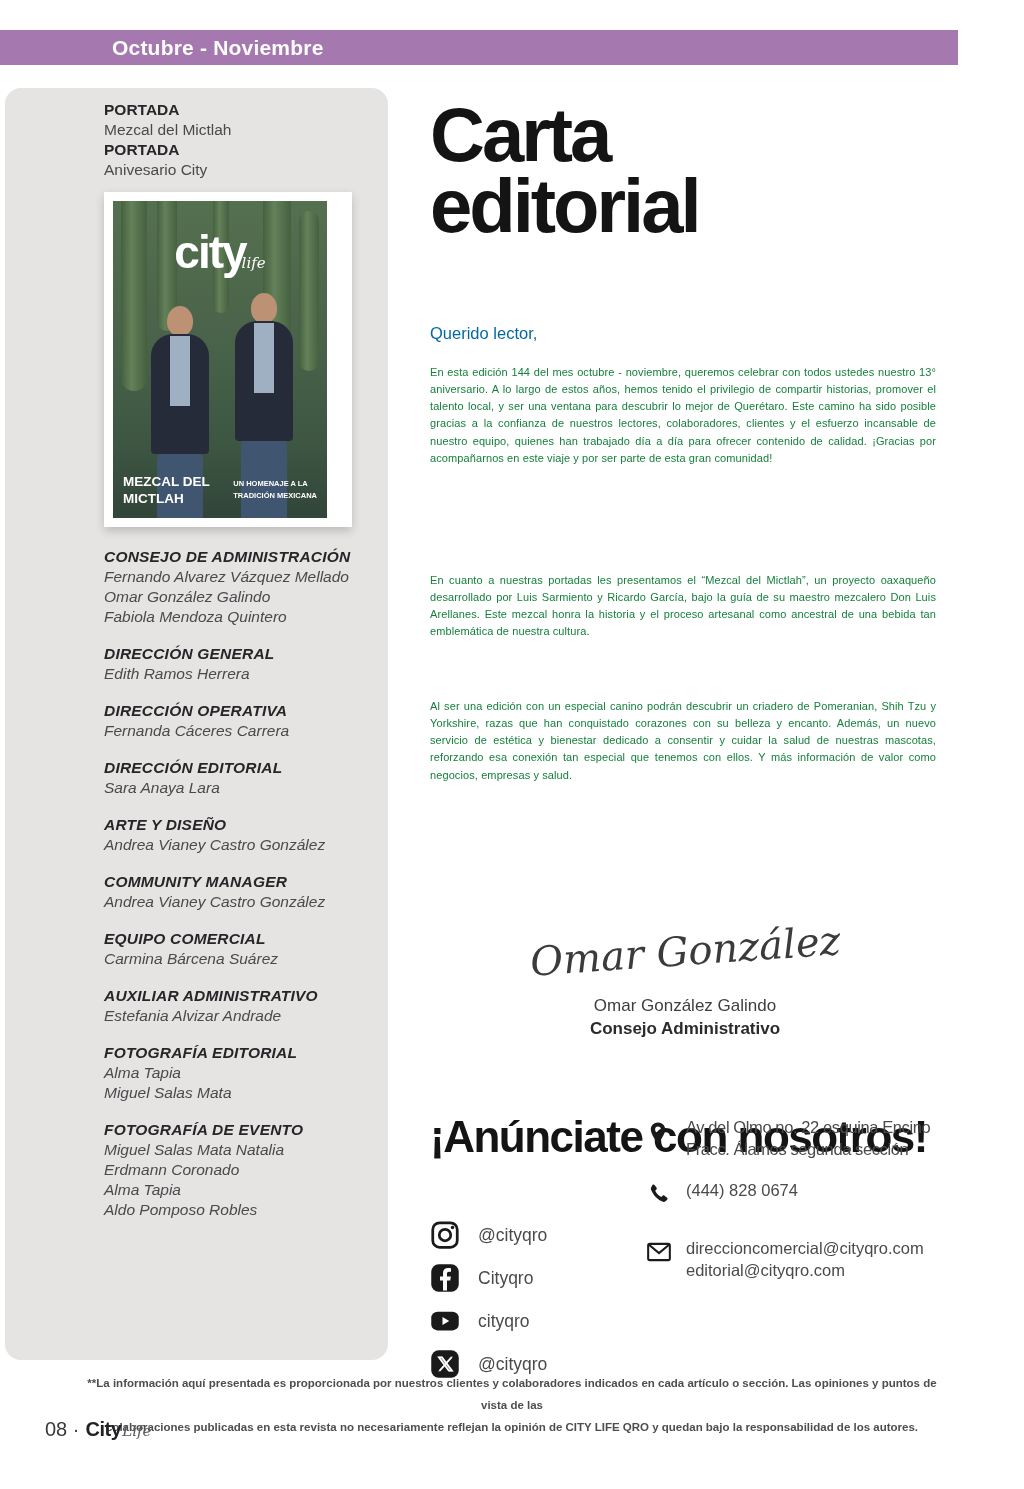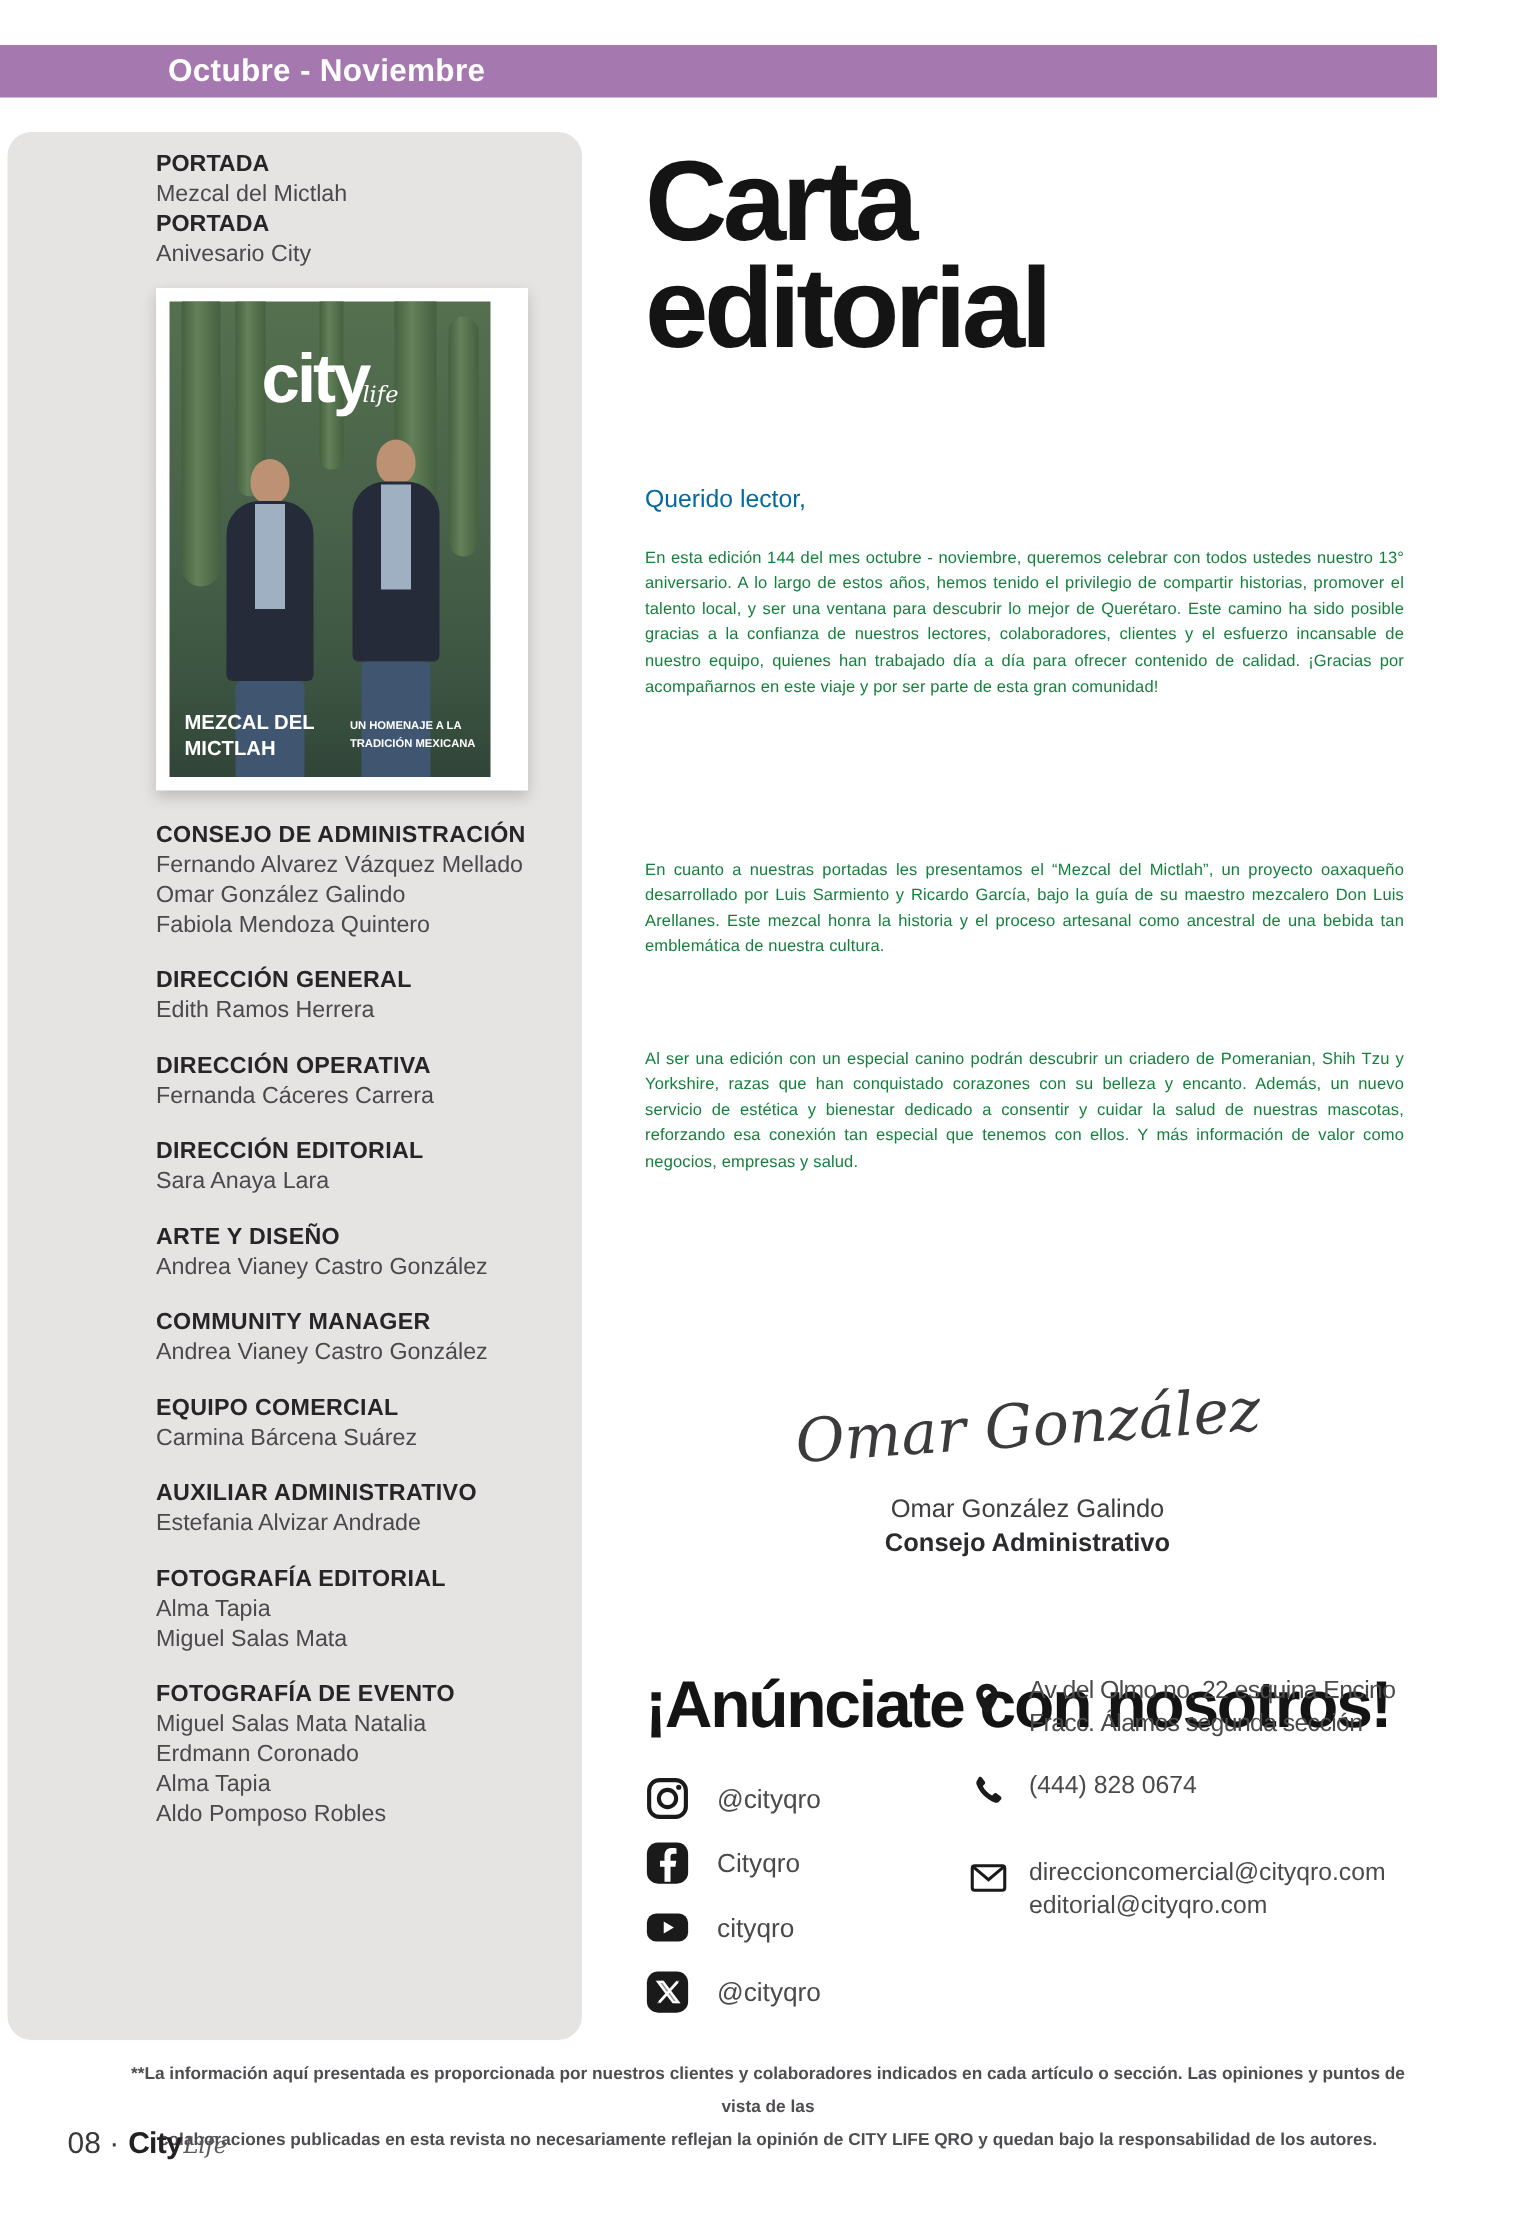--- a/index.html
+++ b/index.html
@@ -98,21 +98,21 @@
     margin-left: -4px;
   }
   .cover-caption {
     position: absolute; left: 0; right: 0; bottom: 10px;
     display: flex; justify-content: space-between;
     padding: 0 10px; color: #ffffff;
   }
   .cover-caption .big { font-weight: 800; font-size: 13.5px; line-height: 1.25; }
   .cover-caption .small { font-weight: 700; font-size: 7.5px; line-height: 1.5; text-align: left; margin-top: 4px; }
 
-  .credits { margin-top: 20px; }
+  .credits { margin-top: 20px; font-style: italic; }
   .credit-section { margin-bottom: 17px; font-size: 15.5px; line-height: 20px; }
   .credit-heading { font-weight: 700; color: #272528; letter-spacing: 0.2px; }
   .credit-name { color: #4b494c; }
 
   
   .main { position: absolute; left: 430px; top: 0; width: 506px; }
   .page-title {
     position: absolute; top: 100px; left: 0;
     font-size: 76px; font-weight: 800;
     letter-spacing: -3px; line-height: 0.93;
@@ -140,21 +140,21 @@
   }
   .signature-name { margin-top: 22px; font-size: 17px; color: #3f3d40; }
   .signature-role { font-size: 17px; font-weight: 700; color: #2c2a2d; margin-top: 3px; }
 
   .ad-title {
     position: absolute; top: 1112px; left: 0;
     font-size: 44px; font-weight: 800;
     letter-spacing: -1.5px; color: #141414;
   }
 
-  .social-list { position: absolute; top: 1184px; left: 0; }
+  .social-list { position: absolute; top: 1220px; left: 0; }
   .social-row { display: flex; align-items: center; height: 30px; margin-bottom: 13px; }
   .social-row .icon { width: 30px; height: 30px; flex: 0 0 30px; }
   .social-row .handle { margin-left: 18px; font-size: 17.5px; color: #4a4a4c; }
 
   .contact-list { position: absolute; top: 1116px; left: 216px; width: 290px; }
   .contact-row { display: flex; margin-bottom: 18px; }
   .contact-row .icon { width: 26px; height: 30px; flex: 0 0 26px; margin-top: 2px; }
   .contact-row .txt { margin-left: 14px; font-size: 16.5px; line-height: 1.35; color: #4a4a4c; }
   .contact-row.addr .txt { letter-spacing: -0.4px; }
   .contact-row.phone { margin-top: 7px; margin-bottom: 26px; }

